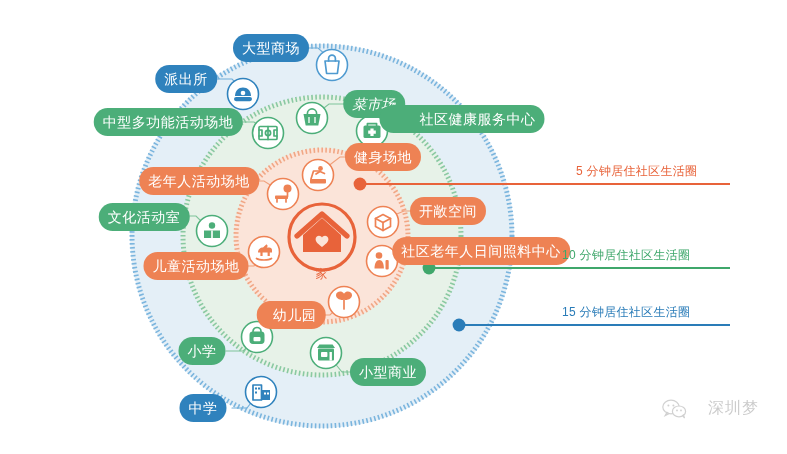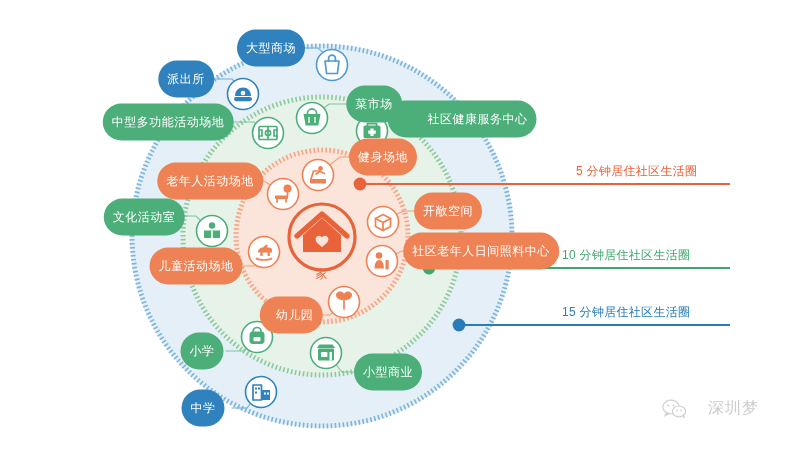--- a/index.html
+++ b/index.html
@@ -21,23 +21,23 @@
     position: absolute;
     color: #ffffff;
     border-radius: 999px;
     white-space: nowrap;
     line-height: 1;
     letter-spacing: .5px;
     display: flex;
     align-items: center;
     justify-content: center;
     transform: translate(-50%, -50%);
-    font-size: 12px;
+    font-size: 14px;
     padding: 4px 9px 5px 9px;
-    height: 37px;
+    height: 28px;
   }
   .pill.blue  { background: #2F82BD; }
   .pill.green { background: #4CAE79; }
   .pill.orange{ background: #EE8254; }
   .legend-text {
     position: absolute;
     font-weight: normal;
     font-size: 12px;
     white-space: nowrap;
     letter-spacing: .3px;
@@ -282,24 +282,24 @@
         <circle cx="459" cy="325" r="6.4" fill="#2A7CB8"></circle>
       </g>
     </g>
   </svg>
 
   <div class="center-label" style="left:322px; top:274px;">家</div>
 
   <div class="pill blue" style="left:271px; top:48px;">大型商场</div>
   <div class="pill blue" style="left:186px; top:79px;">派出所</div>
   <div class="pill green" style="left:168px; top:122px;">中型多功能活动场地</div>
-  <div class="pill green" style="left:374px; top:104px;">菜市场</div>
+  <div class="pill green" style="left:374px; top:104px;font-style:italic;">菜市场</div>
   <div class="pill green" style="left:462px; top:119px;padding-left:40px;">社区健康服务中心</div>
   <div class="pill orange" style="left:383px; top:157px;">健身场地</div>
-  <div class="pill orange" style="left:210px; top:181px;">老年人活动场地</div>
+  <div class="pill orange" style="left:199px; top:181px;">老年人活动场地</div>
   <div class="pill green" style="left:144px; top:217px;">文化活动室</div>
   <div class="pill orange" style="left:448px; top:211px;">开敞空间</div>
   <div class="pill orange" style="left:196px; top:266px;">儿童活动场地</div>
   <div class="pill orange" style="left:481px; top:251px;">社区老年人日间照料中心</div>
   <div class="pill orange" style="left:291px; top:315px;padding-left:16px;">幼儿园</div>
   <div class="pill green" style="left:202px; top:351px;">小学</div>
   <div class="pill green" style="left:388px; top:372px;">小型商业</div>
   <div class="pill blue" style="left:203px; top:408px;">中学</div>
 
   <div class="legend-text orange" style="left:576px; top:180px;">5 分钟居住社区生活圈</div>

